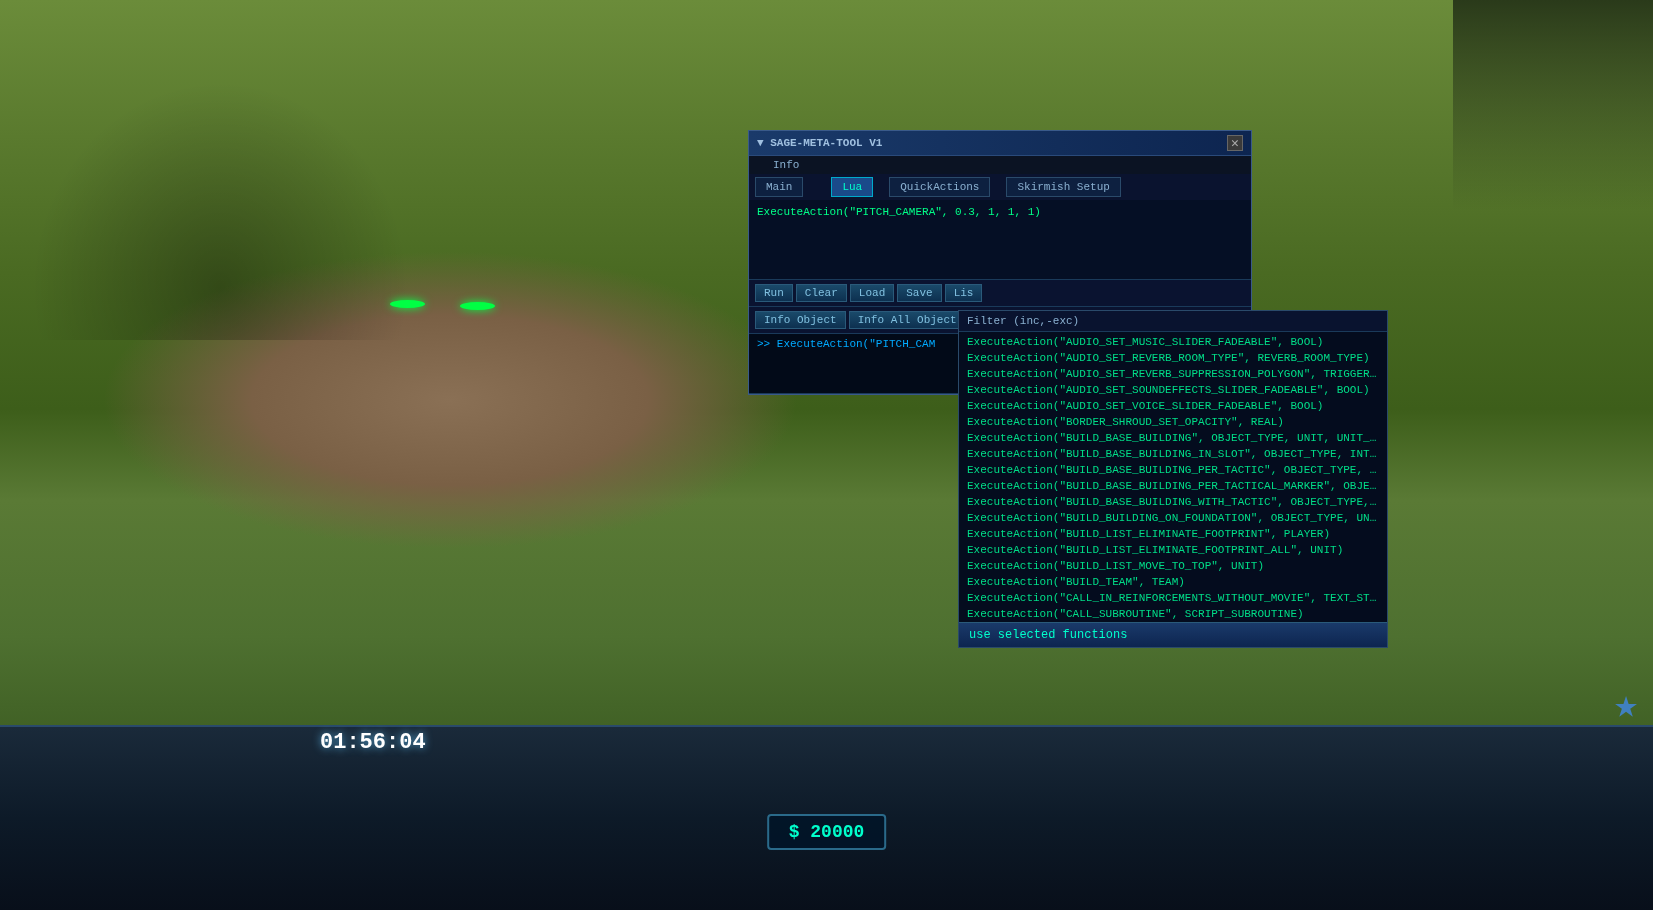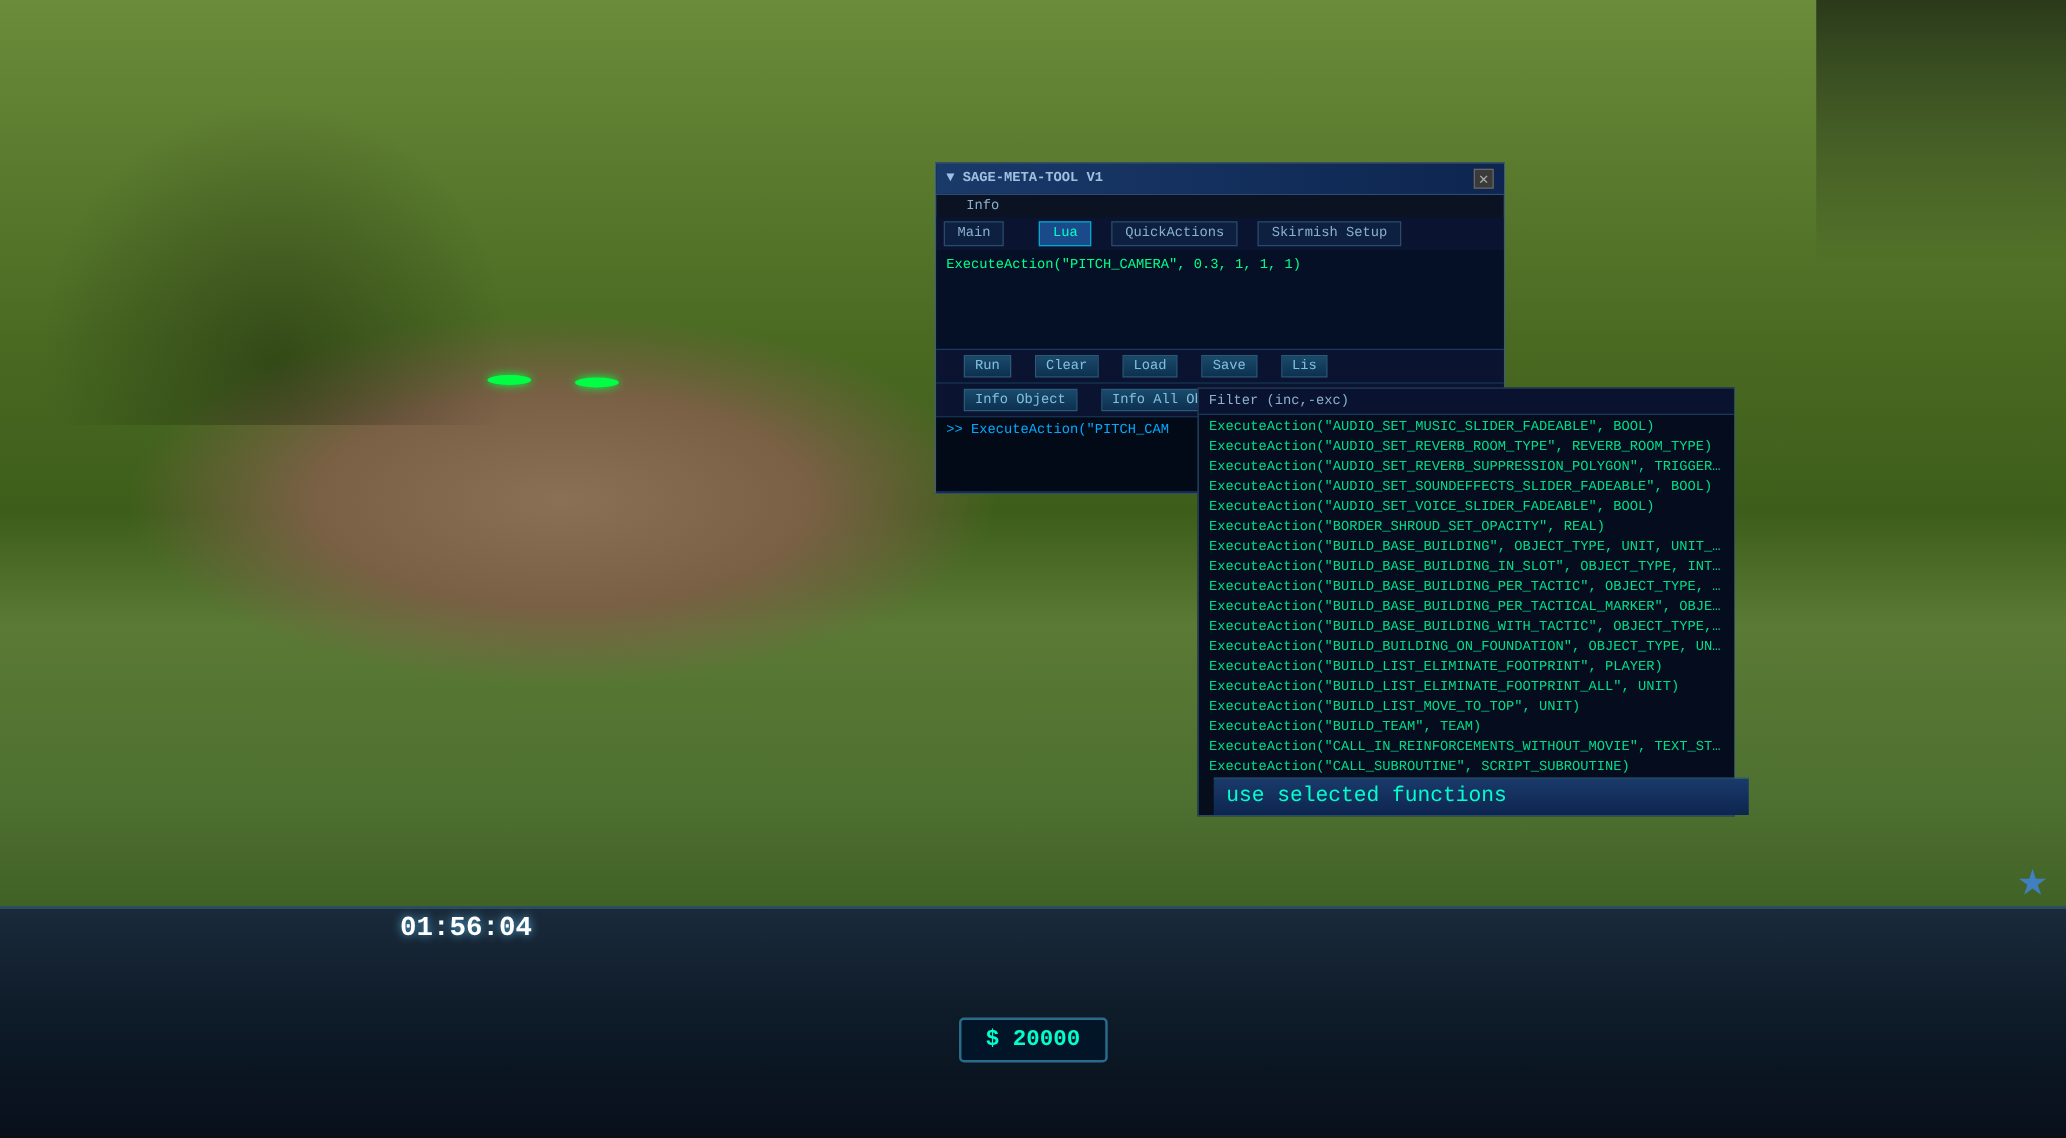--- a/index.html
+++ b/index.html
@@ -79,21 +79,21 @@
       font-family: 'Courier New', monospace;
       text-shadow: 0 0 8px rgba(100,200,255,0.8);
       z-index: 11;
     }
 
     
     #tool-panel {
       position: absolute;
       top: 130px;
       left: 748px;
-      width: 456px;
+      width: 504px;
       background: rgba(8, 15, 35, 0.97);
       border: 1px solid #3a5a8a;
       z-index: 100;
       color: #c0d0e0;
       font-size: 12px;
     }
 
     .tool-titlebar {
       background: linear-gradient(90deg, #1a3a6a 0%, #0d2550 100%);
       padding: 4px 8px;
@@ -170,21 +170,20 @@
     }
 
     .tool-btn {
       padding: 2px 8px;
       font-size: 11px;
       cursor: pointer;
       border: 1px solid #2a5a7a;
       background: linear-gradient(180deg, #1a4a6a 0%, #0d3050 100%);
       color: #80c0e0;
       font-family: 'Courier New', monospace;
-      margin-left: 16px;
     }
 
     .tool-output {
       background: #020a18;
       padding: 4px 8px;
       min-height: 60px;
       font-size: 11px;
       color: #00aaff;
       font-family: 'Courier New', monospace;
       border-bottom: 1px solid #1a3a5a;
@@ -268,25 +267,24 @@
     }
 
     .use-selected-btn {
       display: block;
       width: 100%;
       padding: 5px 10px;
       background: linear-gradient(180deg, #1a3a6a 0%, #0d2550 100%);
       border: none;
       border-top: 1px solid #2a5a7a;
       color: #00ffcc;
-      font-size: 17px;
+      font-size: 12px;
       font-family: 'Courier New', monospace;
       cursor: pointer;
       text-align: left;
-      margin-left: 12px;
     }
 
     
     .star-top-right {
       position: absolute;
       top: 680px;
       right: 15px;
       color: #4080c0;
       font-size: 40px;
       z-index: 11;

